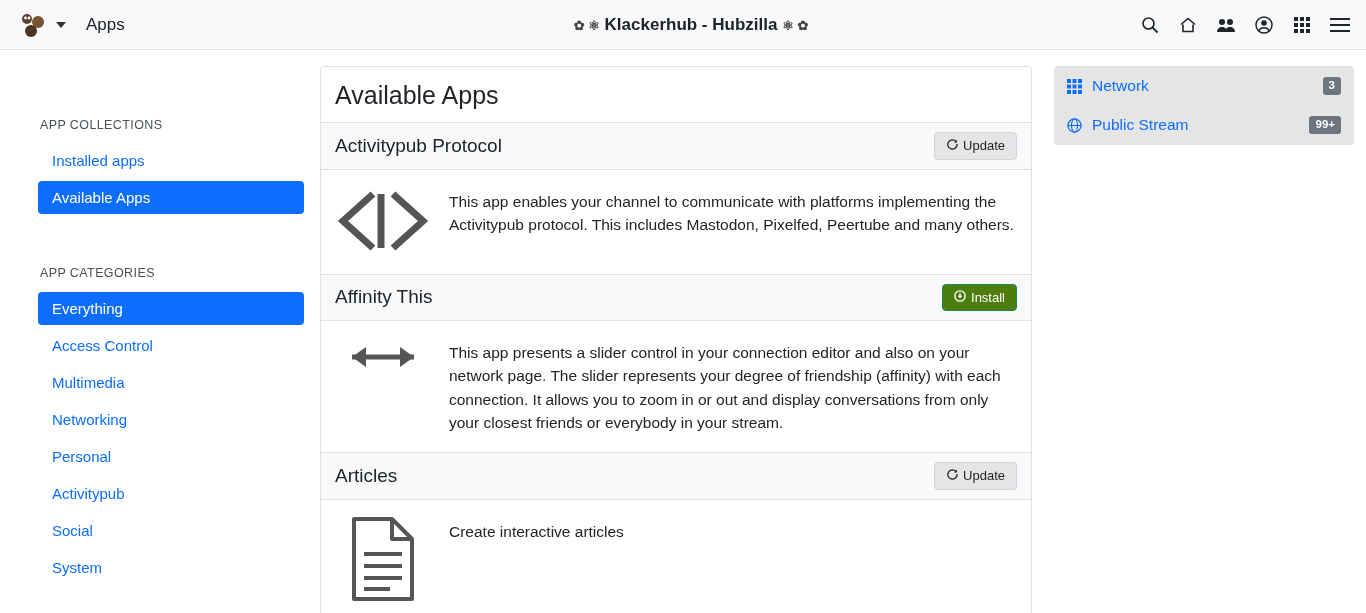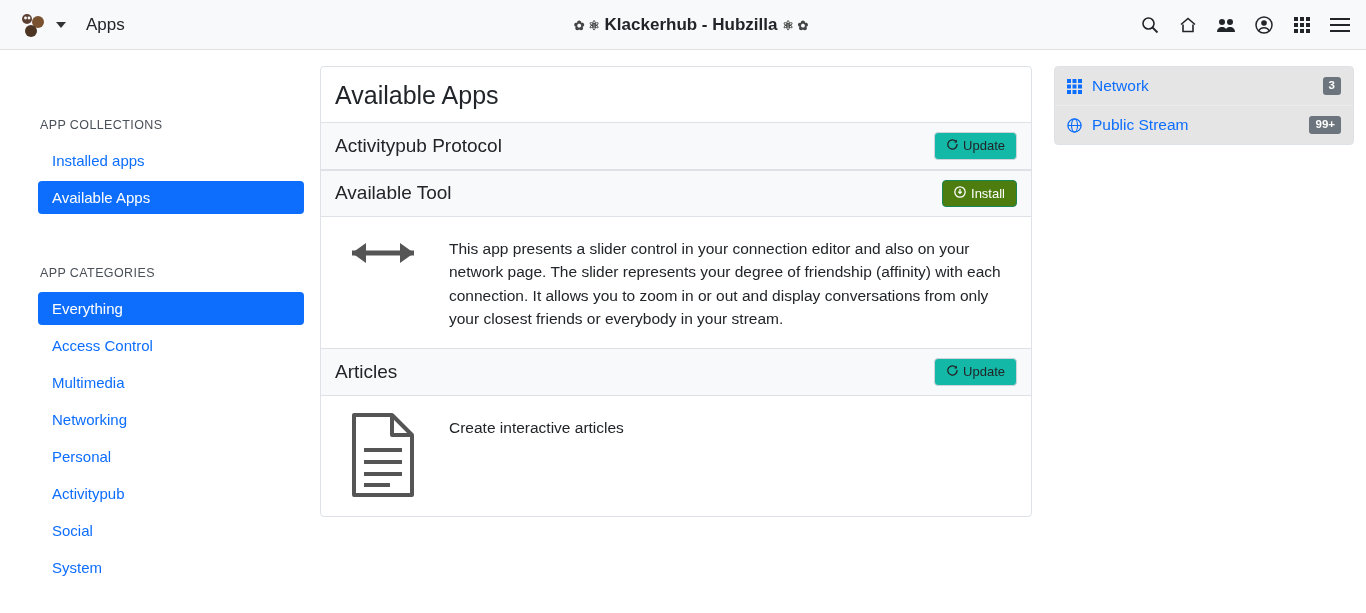--- a/index.html
+++ b/index.html
@@ -148,21 +148,21 @@
     padding: 5px 11px;
     border-radius: 4px;
     display: inline-flex;
     align-items: center;
     gap: 5px;
     cursor: pointer;
     border: 1px solid transparent;
     line-height: 1.2;
   }
   .btn-update {
-    background: #14b8a6;
+    background: #e5e5e5;
     color: #212529;
     border-color: #ced4da;
   }
   .btn-install {
     background: #4d7c0f;
     color: #fff;
     border-color: #198754;
   }
   .app-body {
     display: flex;
@@ -350,23 +350,33 @@
         <span class="btn btn-update">
           <span>
             <svg width="12" height="12" viewBox="0 0 12 12">
                 <path d="M10.4 4.2A4.6 4.6 0 1 0 11 6" fill="none" stroke="#212529" stroke-width="1.3"></path>
                 <path d="M10.9 1.6v2.8H8.1z" fill="#212529"></path>
               </svg>
           </span>
           <span>Update</span>
         </span>
       </div>
+      <div class="app-body">
+        <div class="app-icon">
+          <svg width="92" height="70" viewBox="0 0 92 70">
+            <path d="M36 8 L6 35 L36 62" fill="none" stroke="#555" stroke-width="7" stroke-linejoin="miter"></path>
+            <path d="M44 8 L44 62" fill="none" stroke="#555" stroke-width="7"></path>
+            <path d="M56 8 L86 35 L56 62" fill="none" stroke="#555" stroke-width="7" stroke-linejoin="miter"></path>
+          </svg>
+        </div>
+        <div class="app-desc">This app enables your channel to communicate with platforms implementing the Activitypub protocol. This includes Mastodon, Pixelfed, Peertube and many others.</div>
+      </div>
 
       <div class="app-head">
-        <span class="app-name">Available Tool</span>
+        <span class="app-name">Affinity This</span>
         <span class="btn btn-install">
           <span>
             <svg width="12" height="12" viewBox="0 0 12 12">
                 <circle cx="6" cy="6" r="5.2" fill="none" stroke="#fff" stroke-width="1.3"></circle>
                 <path d="M6 3v4.2M4.2 5.6 6 7.4l1.8-1.8" fill="none" stroke="#fff" stroke-width="1.3"></path>
               </svg>
           </span>
           <span>Install</span>
         </span>
       </div>

